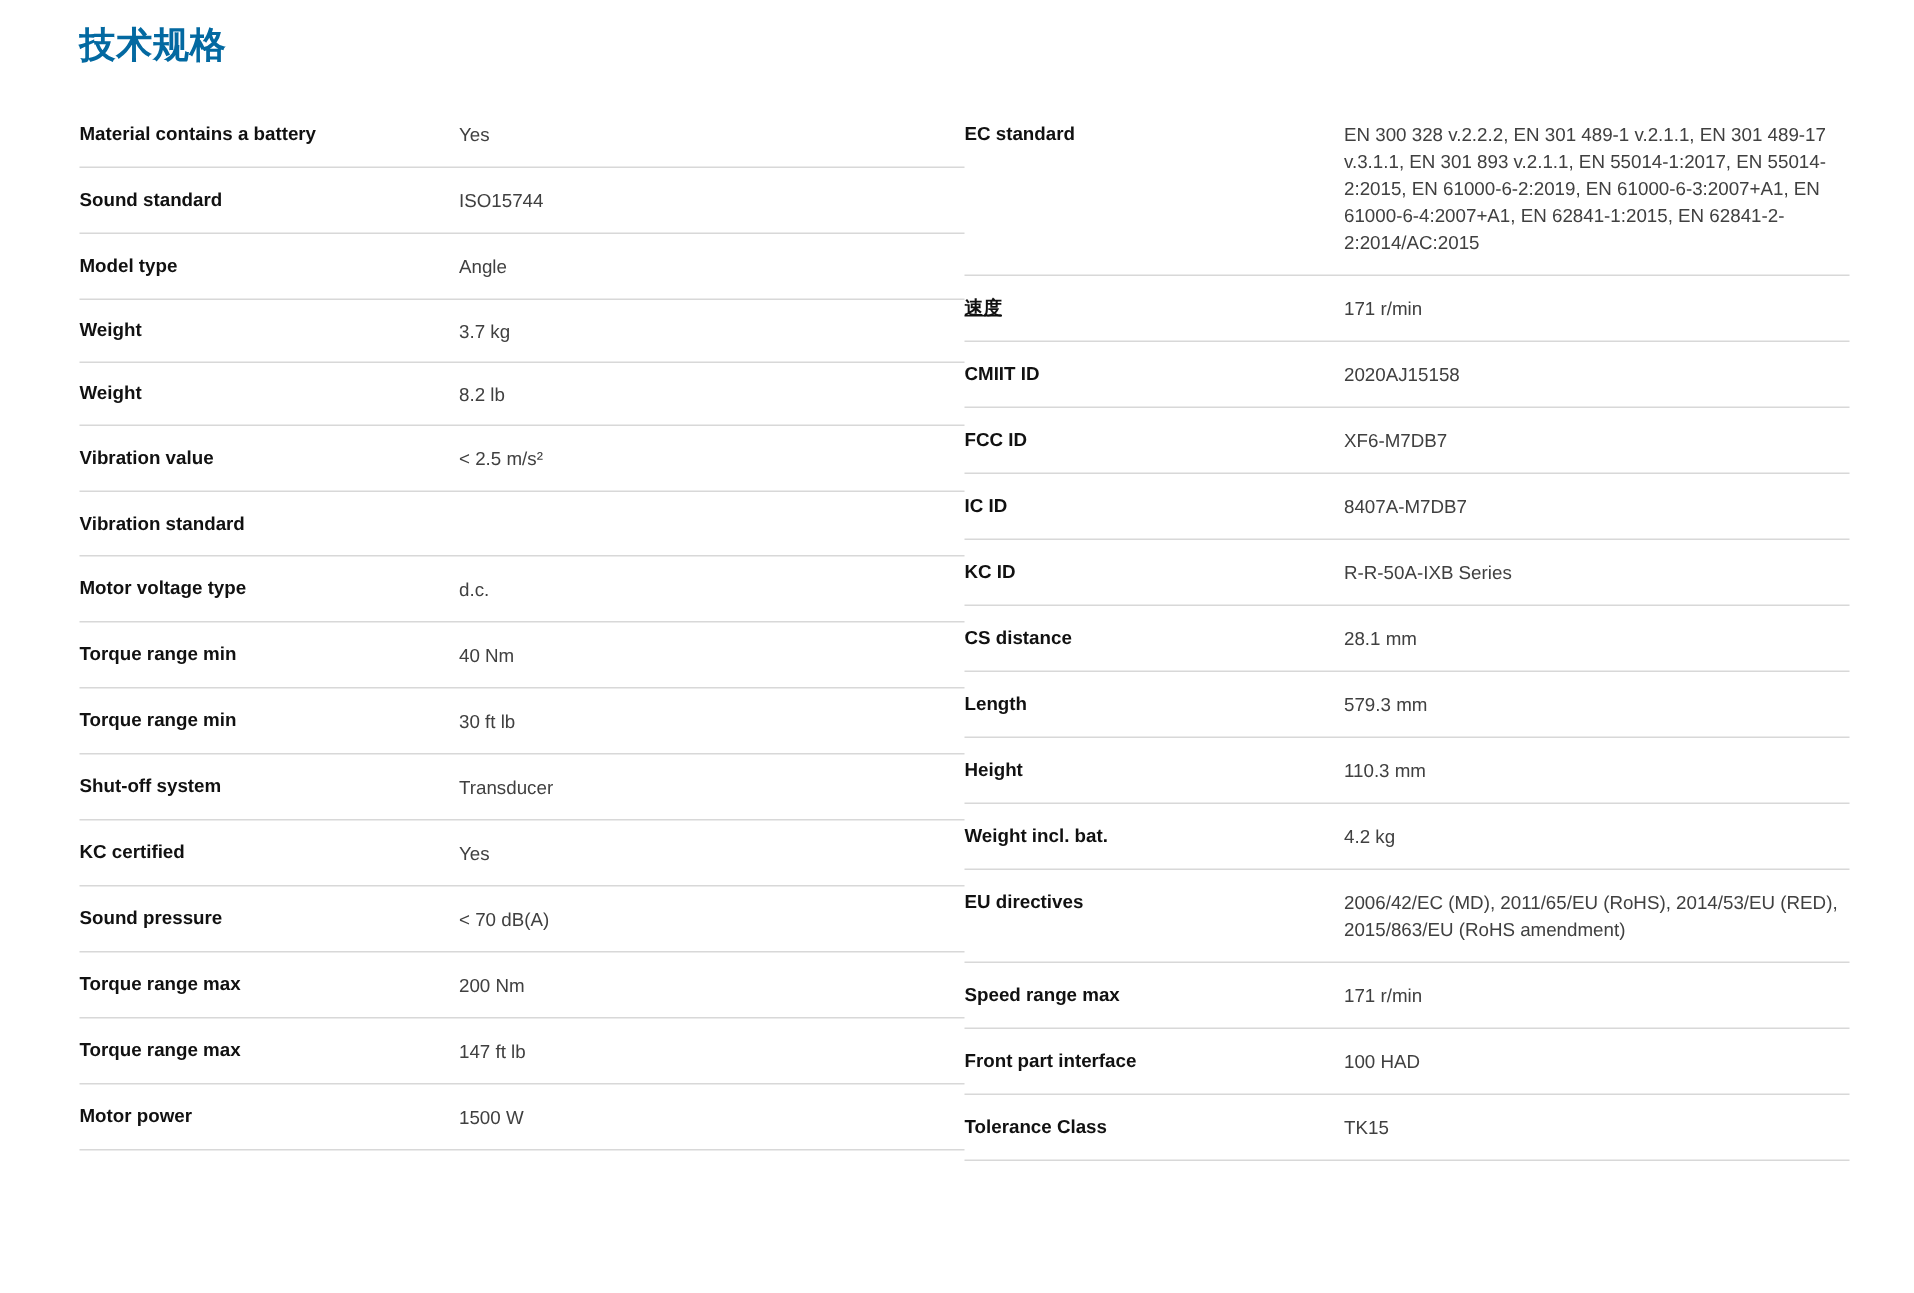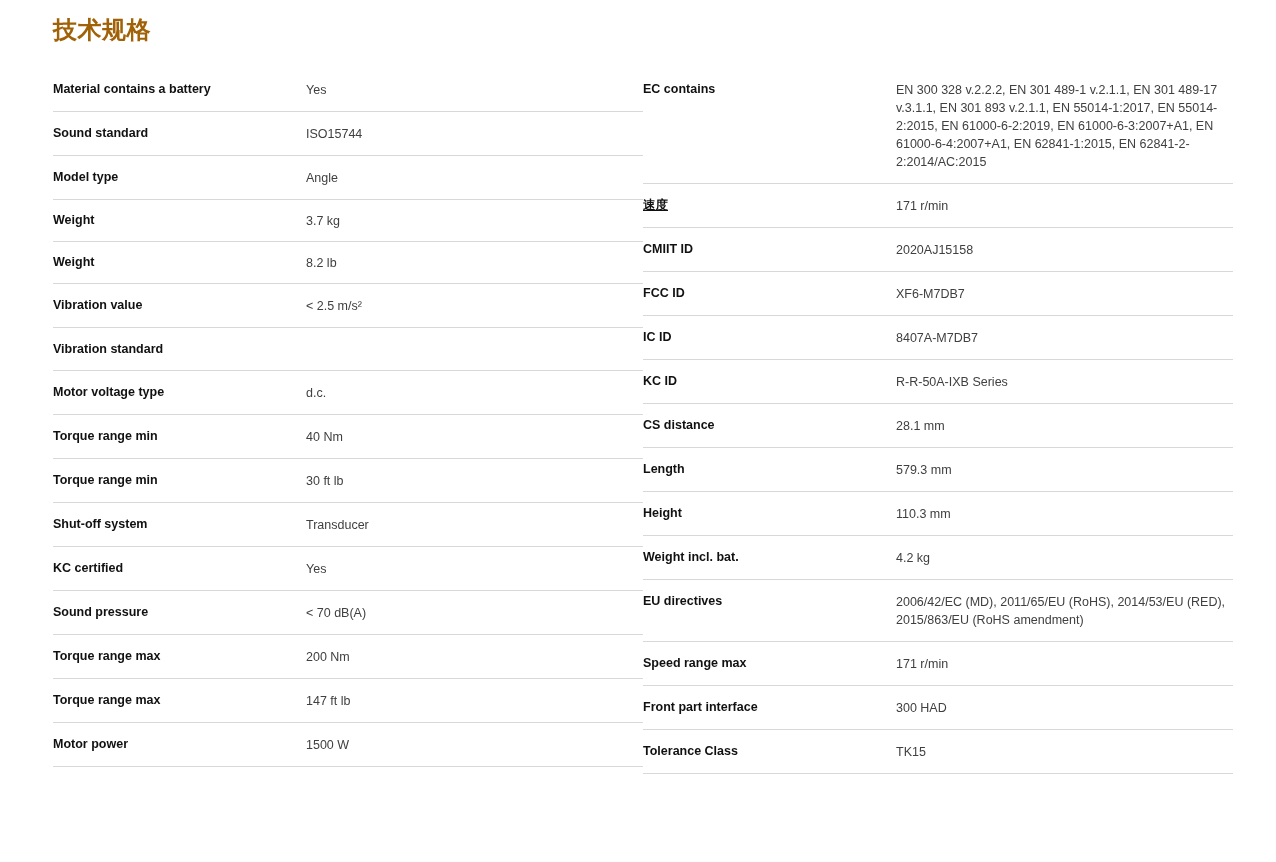--- a/index.html
+++ b/index.html
@@ -19,21 +19,21 @@
     width: 1276px;
     height: 862px;
     box-sizing: border-box;
     padding: 14px 56px 0 53px;
   }
   .page-title {
     font-size: 24px;
     font-weight: bold;
     letter-spacing: 0.5px;
     margin: 0 0 22px 0;
-    color: #a16207;
+    color: #0369a1;
   }
   .spec-columns {
     display: flex;
     flex-direction: row;
     gap: 0;
   }
   .spec-col {
     width: 590px;
     flex: 0 0 590px;
   }
@@ -149,21 +149,21 @@
       <div class="spec-row">
         <div class="spec-label">Motor power</div>
         <div class="spec-value">1500 W</div>
       </div>
     </div>
 
     <div class="spacer-col"></div>
 
     <div class="spec-col right">
       <div class="spec-row">
-        <div class="spec-label">EC contains</div>
+        <div class="spec-label">EC standard</div>
         <div class="spec-value">EN 300 328 v.2.2.2, EN 301 489-1 v.2.1.1, EN 301 489-17 v.3.1.1, EN 301 893 v.2.1.1, EN 55014-1:2017, EN 55014-2:2015, EN 61000-6-2:2019, EN 61000-6-3:2007+A1, EN 61000-6-4:2007+A1, EN 62841-1:2015, EN 62841-2-2:2014/AC:2015</div>
       </div>
       <div class="spec-row">
         <div class="spec-label underline-label">速度</div>
         <div class="spec-value">171 r/min</div>
       </div>
       <div class="spec-row">
         <div class="spec-label">CMIIT ID</div>
         <div class="spec-value">2020AJ15158</div>
       </div>
@@ -198,21 +198,21 @@
       <div class="spec-row">
         <div class="spec-label">EU directives</div>
         <div class="spec-value">2006/42/EC (MD), 2011/65/EU (RoHS), 2014/53/EU (RED), 2015/863/EU (RoHS amendment)</div>
       </div>
       <div class="spec-row">
         <div class="spec-label">Speed range max</div>
         <div class="spec-value">171 r/min</div>
       </div>
       <div class="spec-row">
         <div class="spec-label">Front part interface</div>
-        <div class="spec-value">300 HAD</div>
+        <div class="spec-value">100 HAD</div>
       </div>
       <div class="spec-row">
         <div class="spec-label">Tolerance Class</div>
         <div class="spec-value">TK15</div>
       </div>
     </div>
 
   </div>
 </div>
 

